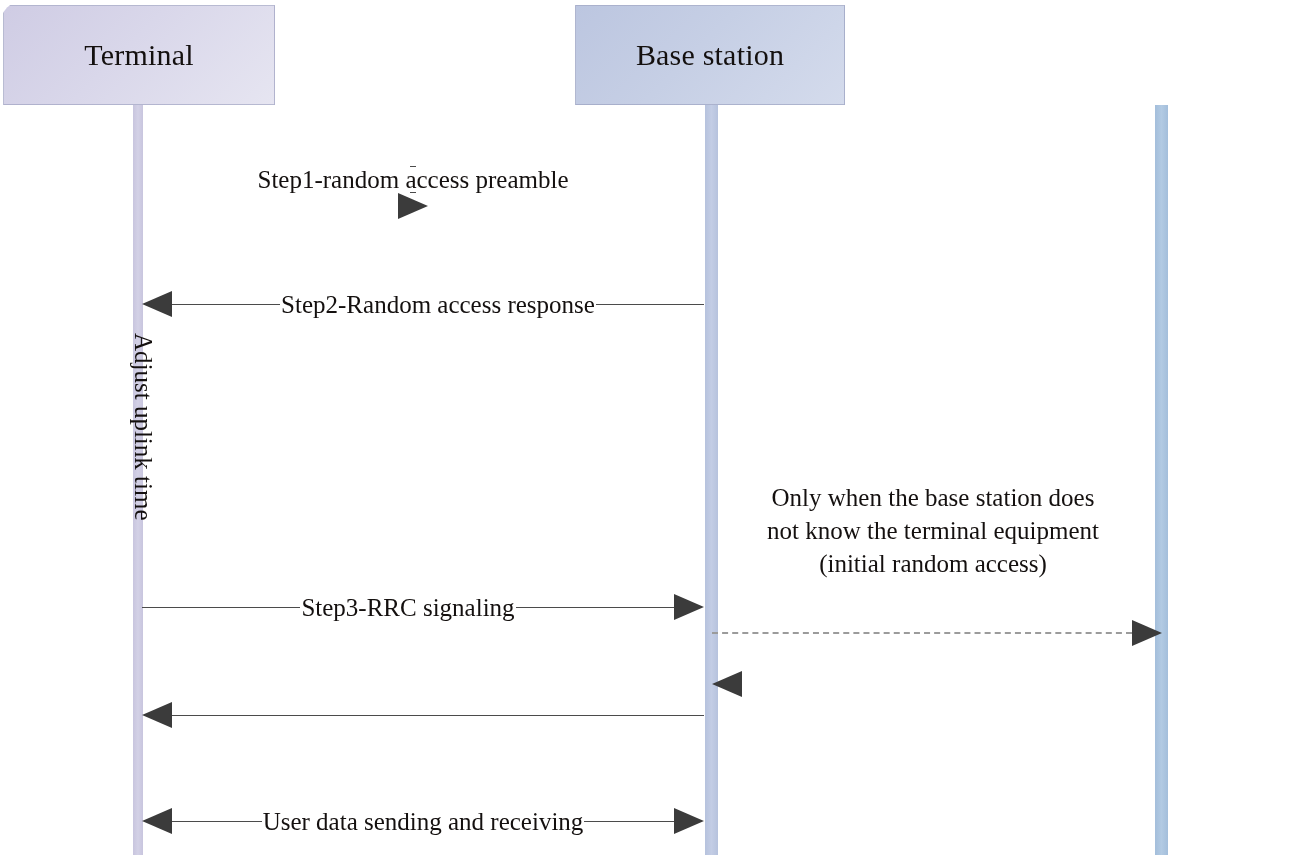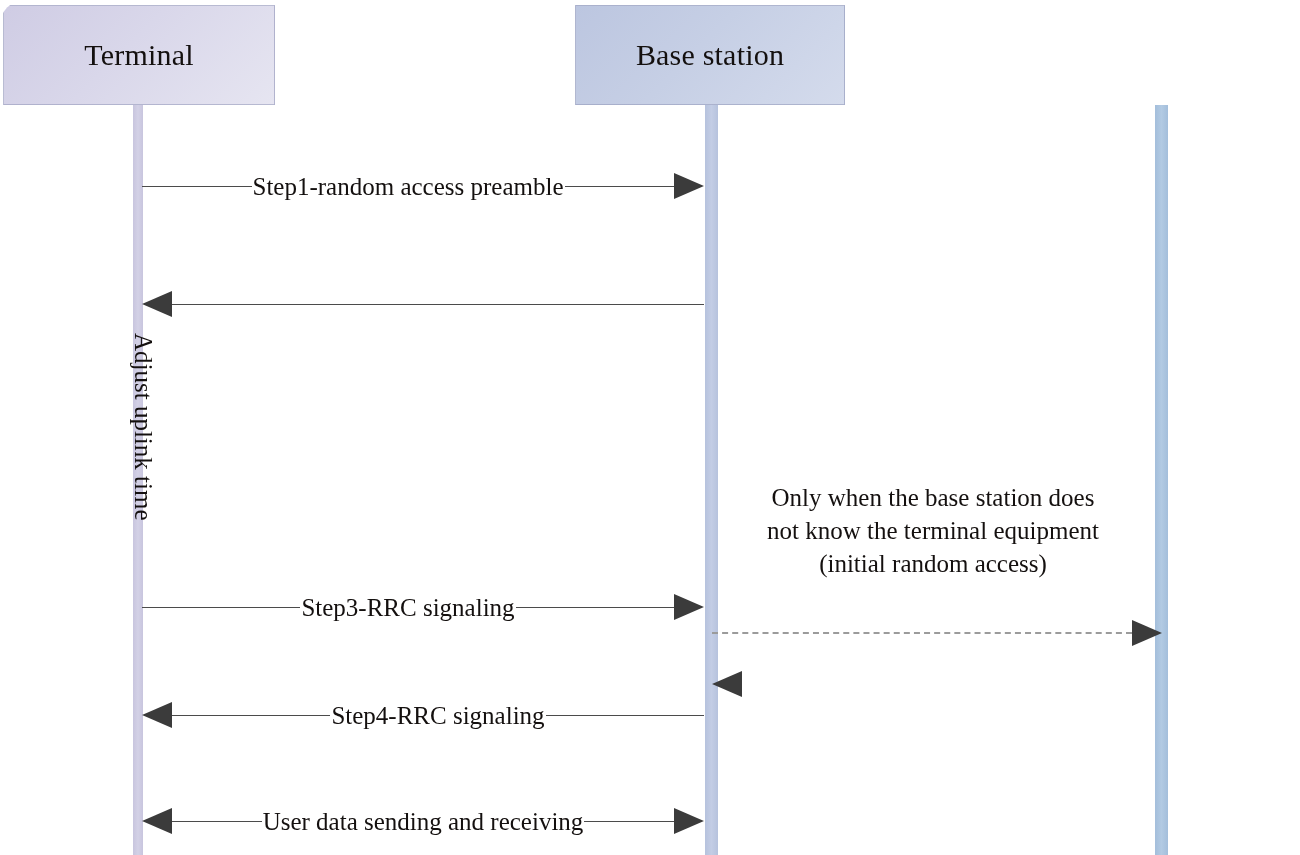--- a/index.html
+++ b/index.html
@@ -105,21 +105,21 @@
     border-bottom: 13px solid transparent;
     border-left: 30px solid #3b3b3b;
   }
   .arrow-head.left {
     border-top: 13px solid transparent;
     border-bottom: 13px solid transparent;
     border-right: 30px solid #3b3b3b;
   }
 
   
-  #message-step1        { left: 142px; top: 166px; width: 562px; }
+  #message-step1        { left: 132px; top: 166px; width: 562px; flex-direction: column; }
   #message-step2        { left: 142px; top: 284px; width: 562px; }
   #message-step3        { left: 142px; top: 587px; width: 562px; }
   #message-core-request { left: 712px; top: 613px; width: 450px; }
   #message-core-reply   { left: 712px; top: 664px; width: 450px; }
   #message-step4        { left: 142px; top: 695px; width: 562px; }
   #message-user-data    { left: 142px; top: 801px; width: 562px; }
 
   
   #annotation-adjust-uplink-time {
     position: absolute;
@@ -169,20 +169,21 @@
   <div class="message-row" id="message-step1">
     <div class="msg-line"></div>
     <span class="msg-label">Step1-random access preamble</span>
     <div class="msg-line"></div>
     <div class="arrow-head right"></div>
   </div>
 
   <div class="message-row" id="message-step2">
     <div class="arrow-head left"></div>
     <div class="msg-line"></div>
+    <span class="msg-label">Step2-Random access response</span>
     <div class="msg-line"></div>
   </div>
 
   <div id="annotation-adjust-uplink-time">Adjust uplink time</div>
 
   <div id="note-core-network-condition">
     <span class="note-line">Only when the base station does</span>
     <span class="note-line">not know the terminal equipment</span>
     <span class="note-line">(initial random access)</span>
   </div>
@@ -200,21 +201,20 @@
   </div>
 
   <div class="message-row" id="message-core-reply">
     <div class="arrow-head left"></div>
     <div class="msg-line invisible"></div>
   </div>
 
   <div class="message-row" id="message-step4">
     <div class="arrow-head left"></div>
     <div class="msg-line"></div>
-    <span class="msg-label">Step4-RRC signaling</span>
     <div class="msg-line"></div>
   </div>
 
   <div class="message-row" id="message-user-data">
     <div class="arrow-head left"></div>
     <div class="msg-line"></div>
     <span class="msg-label">User data sending and receiving</span>
     <div class="msg-line"></div>
     <div class="arrow-head right"></div>
   </div>

